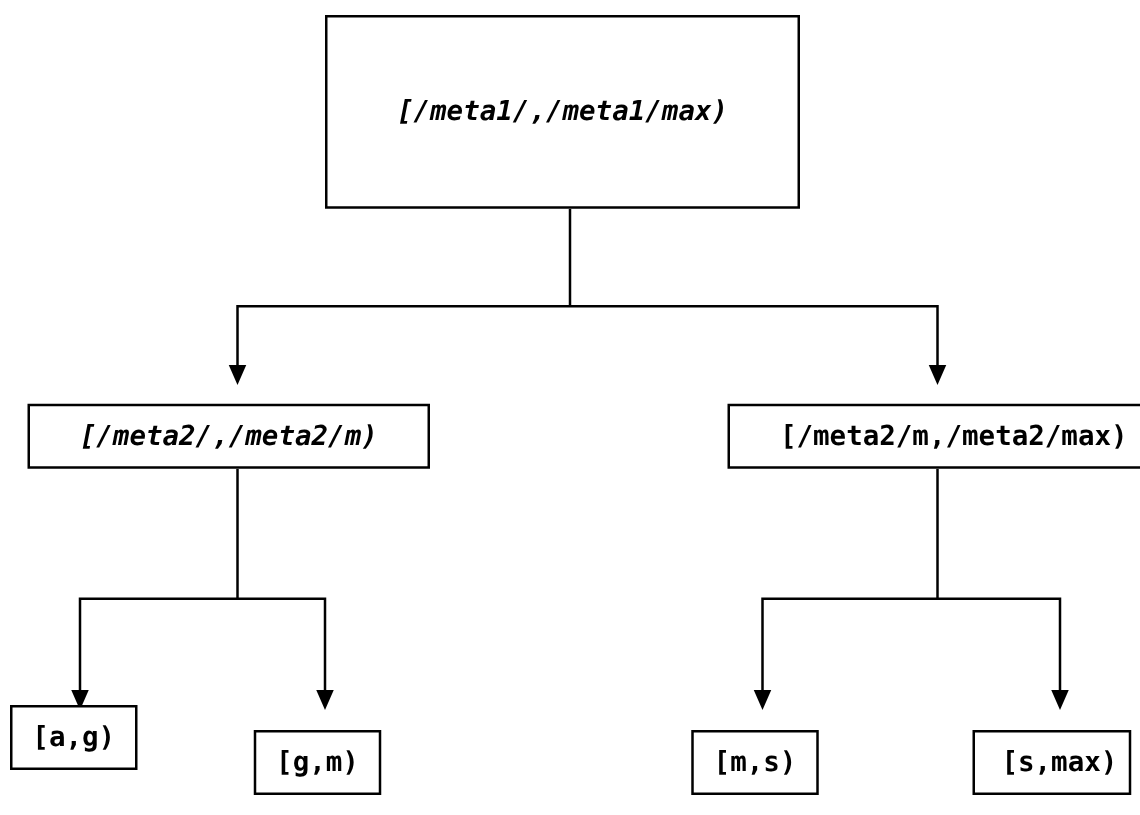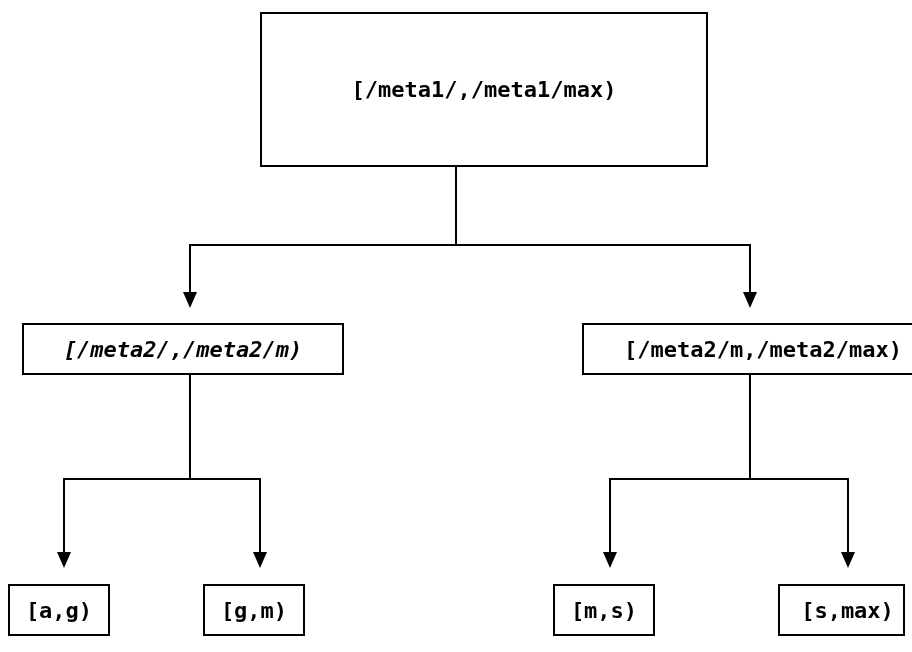--- a/index.html
+++ b/index.html
@@ -28,24 +28,24 @@
     border: 2px solid #000000;
     background: #ffffff;
     display: flex;
     align-items: center;
     justify-content: center;
     font-weight: bold;
     font-size: 22px;
     color: #000000;
     white-space: nowrap;
   }
-  .node-root   { left: 260px; top: 12px;  width: 448px; height: 155px; }
+  .node-root   { left: 260px; top: 12px;  width: 380px; height: 155px; font-style: italic; }
   .node-l2a    { left: 22px;  top: 323px; width: 322px; height: 52px; font-style: italic;  }
   .node-l2b    { left: 582px; top: 323px; width: 362px; height: 52px;  }
-  .node-leaf1  { left: 8px;   top: 584px; width: 102px; height: 52px; text-align: right;  }
+  .node-leaf1  { left: 8px;   top: 564px; width: 102px; height: 52px; text-align: right;  }
   .node-leaf2  { left: 203px; top: 584px; width: 102px; height: 52px;  }
   .node-leaf3  { left: 553px; top: 584px; width: 102px; height: 52px;  }
   .node-leaf4  { left: 778px; top: 584px; width: 127px; height: 52px; padding-left: 12px;  }
   .edge-line {
     fill: none;
     stroke: #000000;
     stroke-width: 2;
   }
   .arrowhead {
     fill: #000000;

